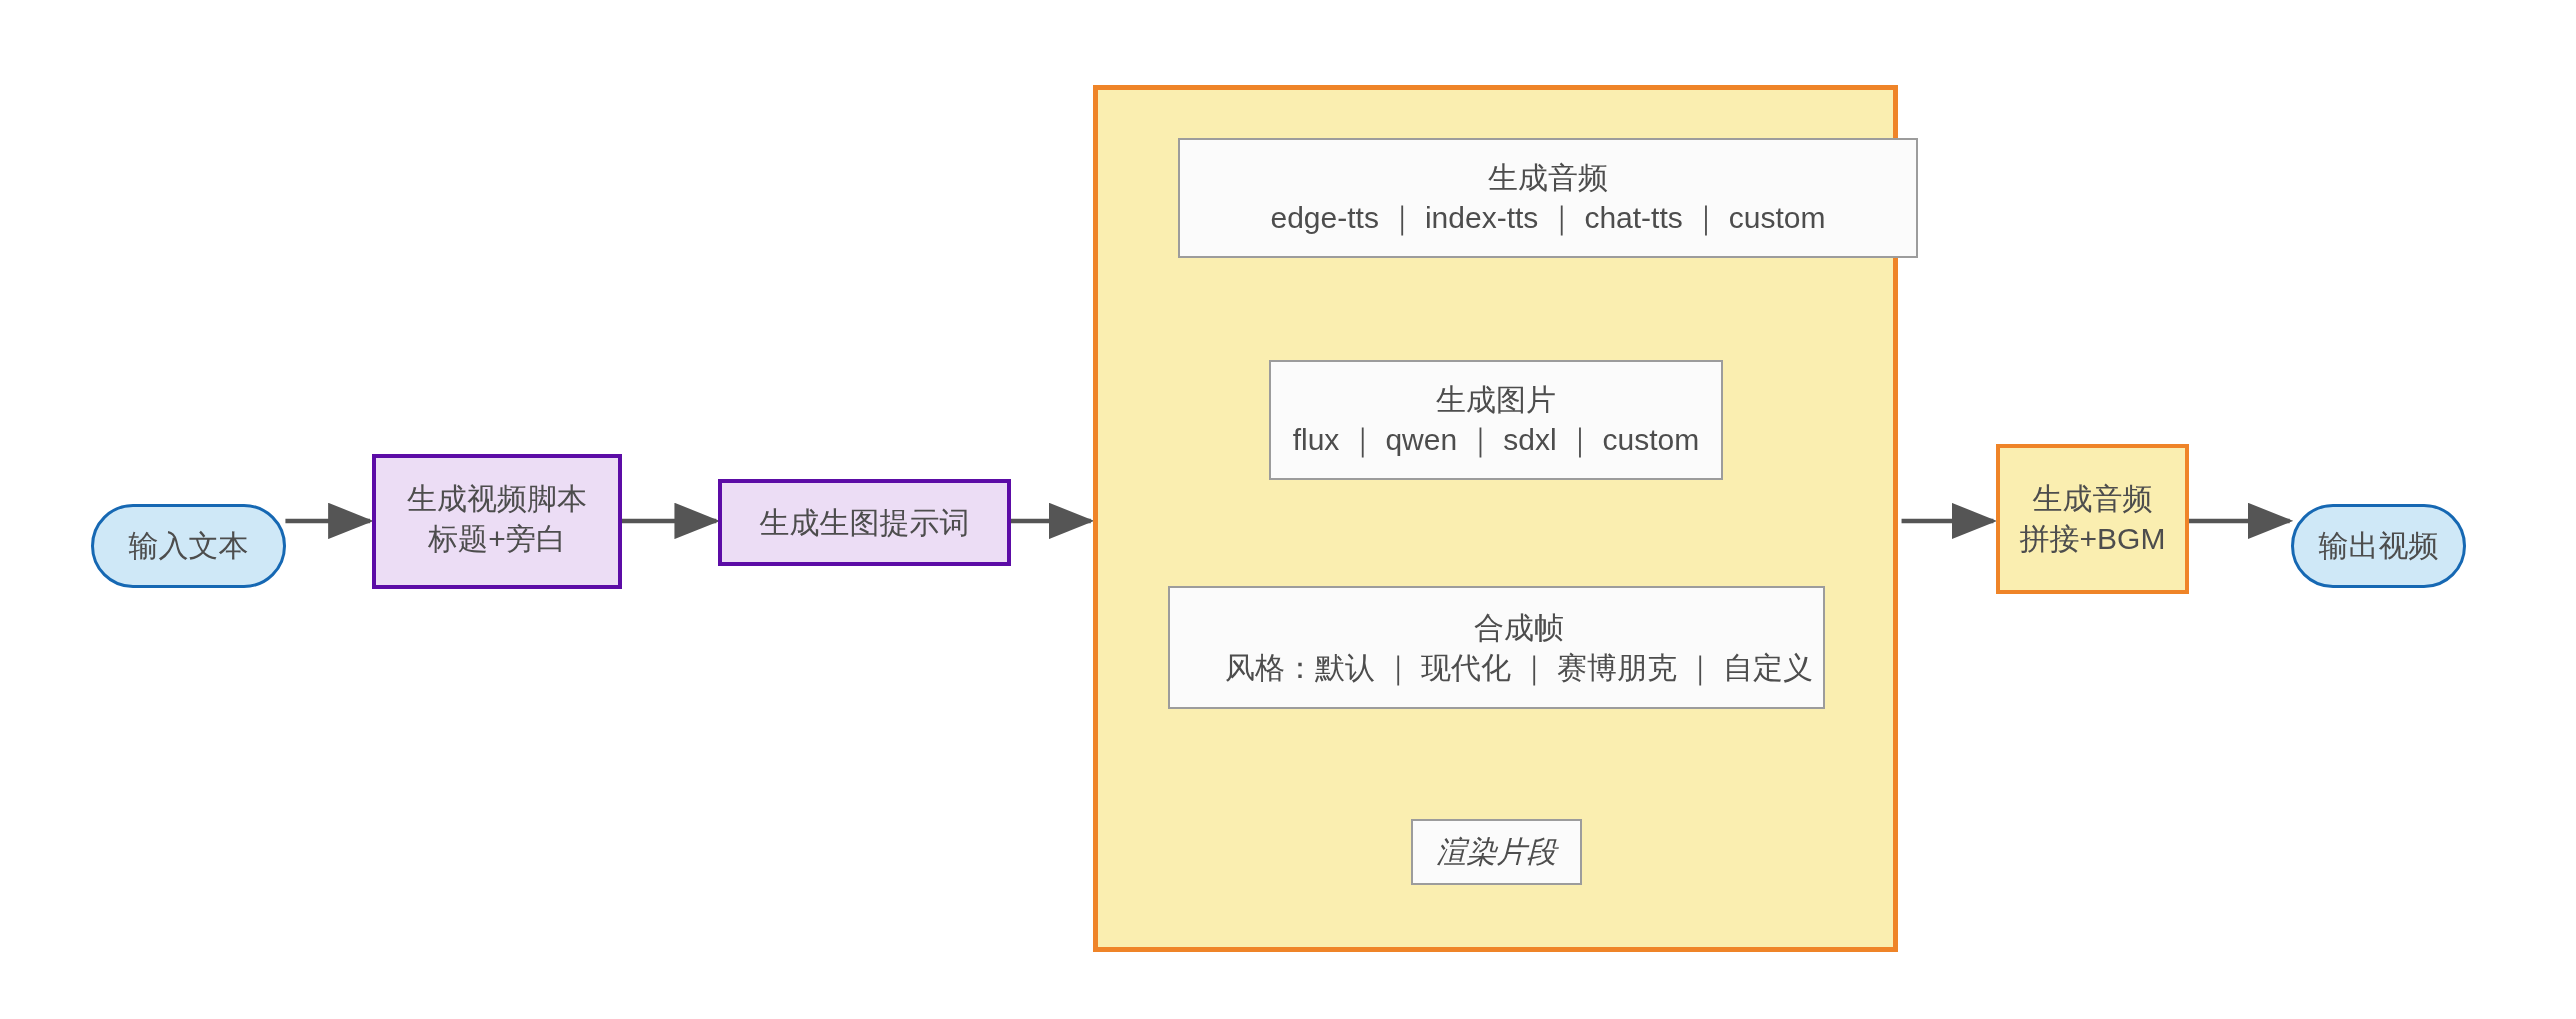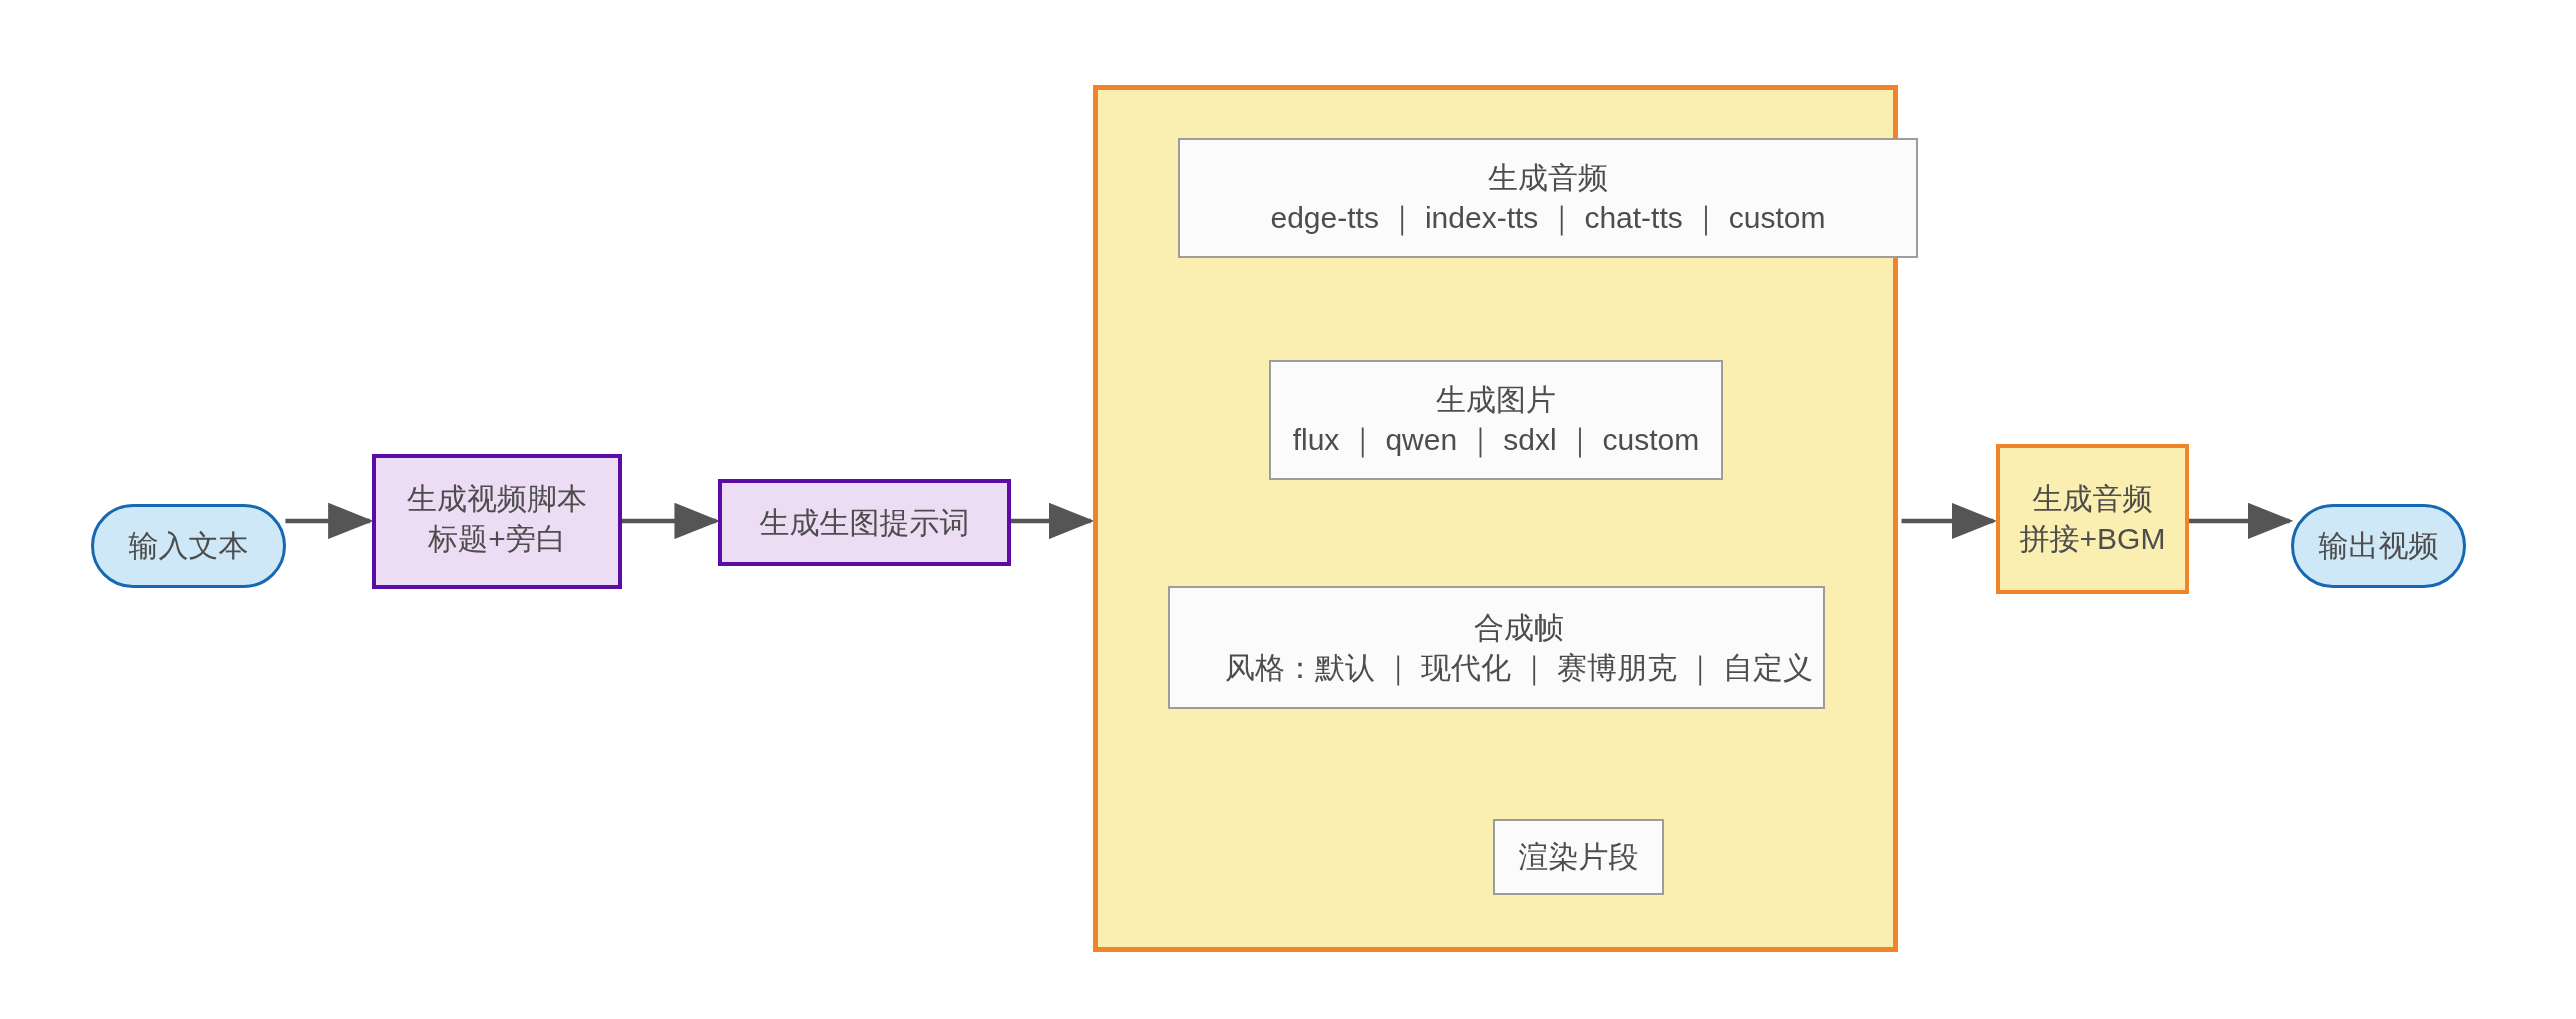--- a/index.html
+++ b/index.html
@@ -131,21 +131,21 @@
   <div class="node plain" style="left:1269px; top:360px; width:454px; height:120px;text-align:right;">
     <span class="line">生成图片</span>
     <span class="line">flux ｜ qwen ｜ sdxl ｜ custom</span>
   </div>
 
   <div class="node plain" style="left:1168px; top:586px; width:657px; height:123px;padding-left:45px;">
     <span class="line">合成帧</span>
     <span class="line">风格：默认 ｜ 现代化 ｜ 赛博朋克 ｜ 自定义</span>
   </div>
 
-  <div class="node plain" style="left:1493px; top:819px; width:171px; height:76px;">
+  <div class="node plain" style="left:1411px; top:819px; width:171px; height:66px;font-style:italic;">
     <span class="line">渲染片段</span>
   </div>
 
   <div class="node orange" style="left:1996px; top:444px; width:193px; height:150px;">
     <span class="line">生成音频</span>
     <span class="line">拼接+BGM</span>
   </div>
 
   <div class="node pill" style="left:2291px; top:479px; width:175px; height:84px;">
     <span class="line">输出视频</span>

